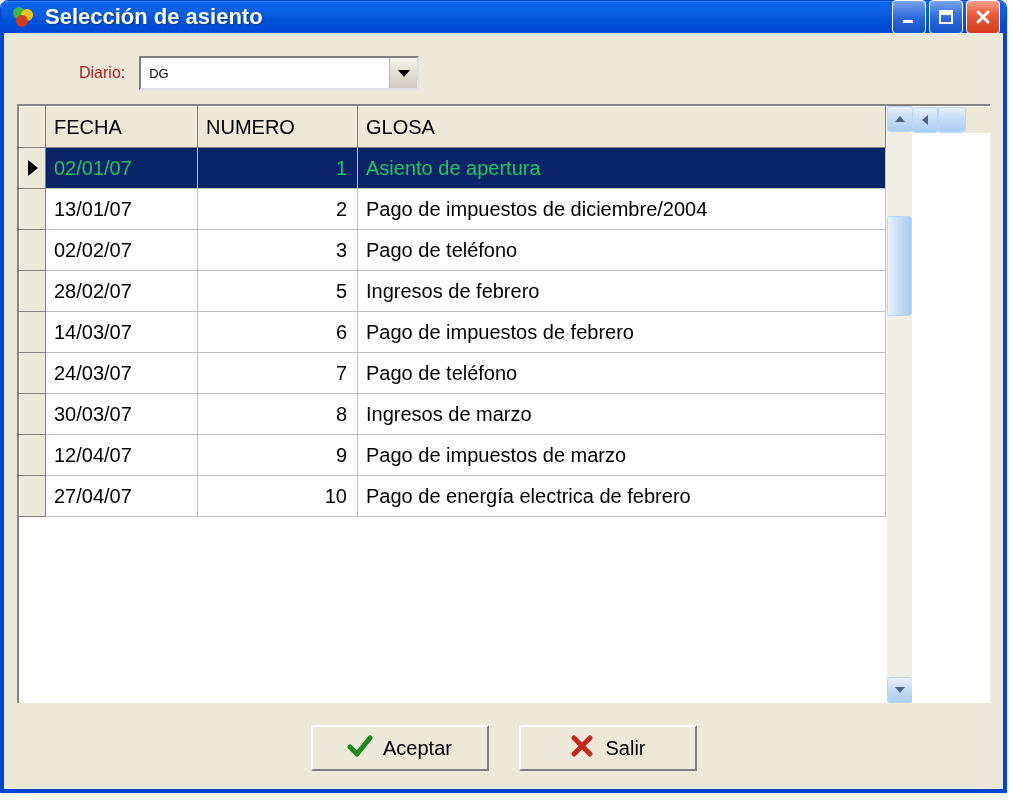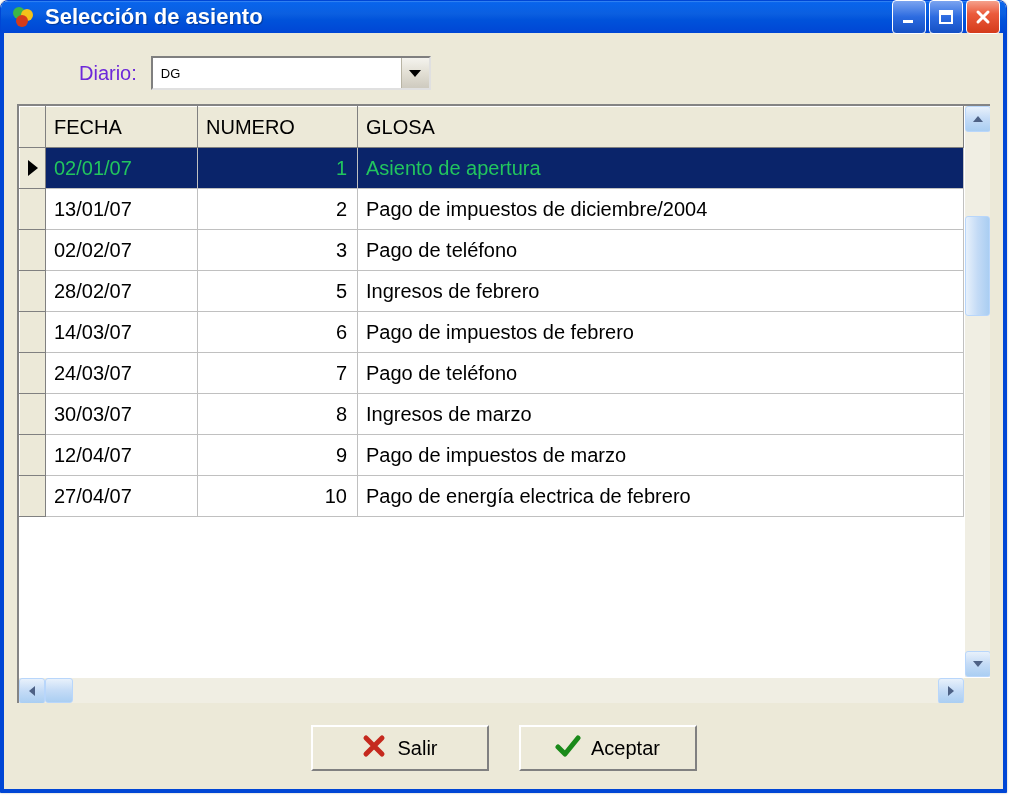--- a/index.html
+++ b/index.html
@@ -67,22 +67,22 @@
     border-left: 3px solid #0046d5;
     border-right: 3px solid #0046d5;
     border-bottom: 3px solid #0046d5;
   }
   .selector-row {
     display: flex;
     align-items: center;
     padding: 10px 0 14px 62px;
   }
   .selector-row .lbl {
-    font-size: 20px;
-    color: #6d28d9;
+    font-size: 16px;
+    color: #b91c1c;
     margin-right: 14px;
     text-align: center;
   }
   .combo {
     width: 280px;
     height: 34px;
     background: #fff;
     border-top: 2px solid #7f7f7f;
     border-left: 2px solid #7f7f7f;
     border-right: 2px solid #e0e0e0;
@@ -110,21 +110,21 @@
     border-right: 6px solid transparent;
     border-top: 7px solid #000;
   }
   .grid-wrap {
     flex: 1;
     border: 2px solid #848484;
     border-right: none;
     border-bottom: none;
     background: #fff;
     display: flex;
-    flex-direction: column;
+    flex-direction: row;
     position: relative;
     overflow: hidden;
   }
   .grid-inner {
     flex: 1;
     display: flex;
     overflow: hidden;
   }
   .grid-body {
     flex: 1;
@@ -401,29 +401,29 @@
             <div class="arrow-right"></div>
           </div>
         <div class="corner"></div>
       </div>
     </div>
 
     <div class="buttons-row">
       <div class="btn">
         <span>
           <svg viewBox="0 0 26 26">
+              <path d="M3 14 L10 21 L23 5" fill="none" stroke="#1a8a1a" stroke-width="5" stroke-linecap="round" stroke-linejoin="round"></path>
+            </svg>
+        </span>
+        <span>Aceptar</span>
+      </div>
+      <div class="btn">
+        <span>
+          <svg viewBox="0 0 26 26">
               <path d="M5 5 L21 21 M21 5 L5 21" stroke="#c5291e" stroke-width="5" stroke-linecap="round"></path>
             </svg>
         </span>
         <span>Salir</span>
       </div>
-      <div class="btn">
-        <span>
-          <svg viewBox="0 0 26 26">
-              <path d="M3 14 L10 21 L23 5" fill="none" stroke="#1a8a1a" stroke-width="5" stroke-linecap="round" stroke-linejoin="round"></path>
-            </svg>
-        </span>
-        <span>Aceptar</span>
-      </div>
     </div>
 
   </div>
 </div>
 
 </body></html>

